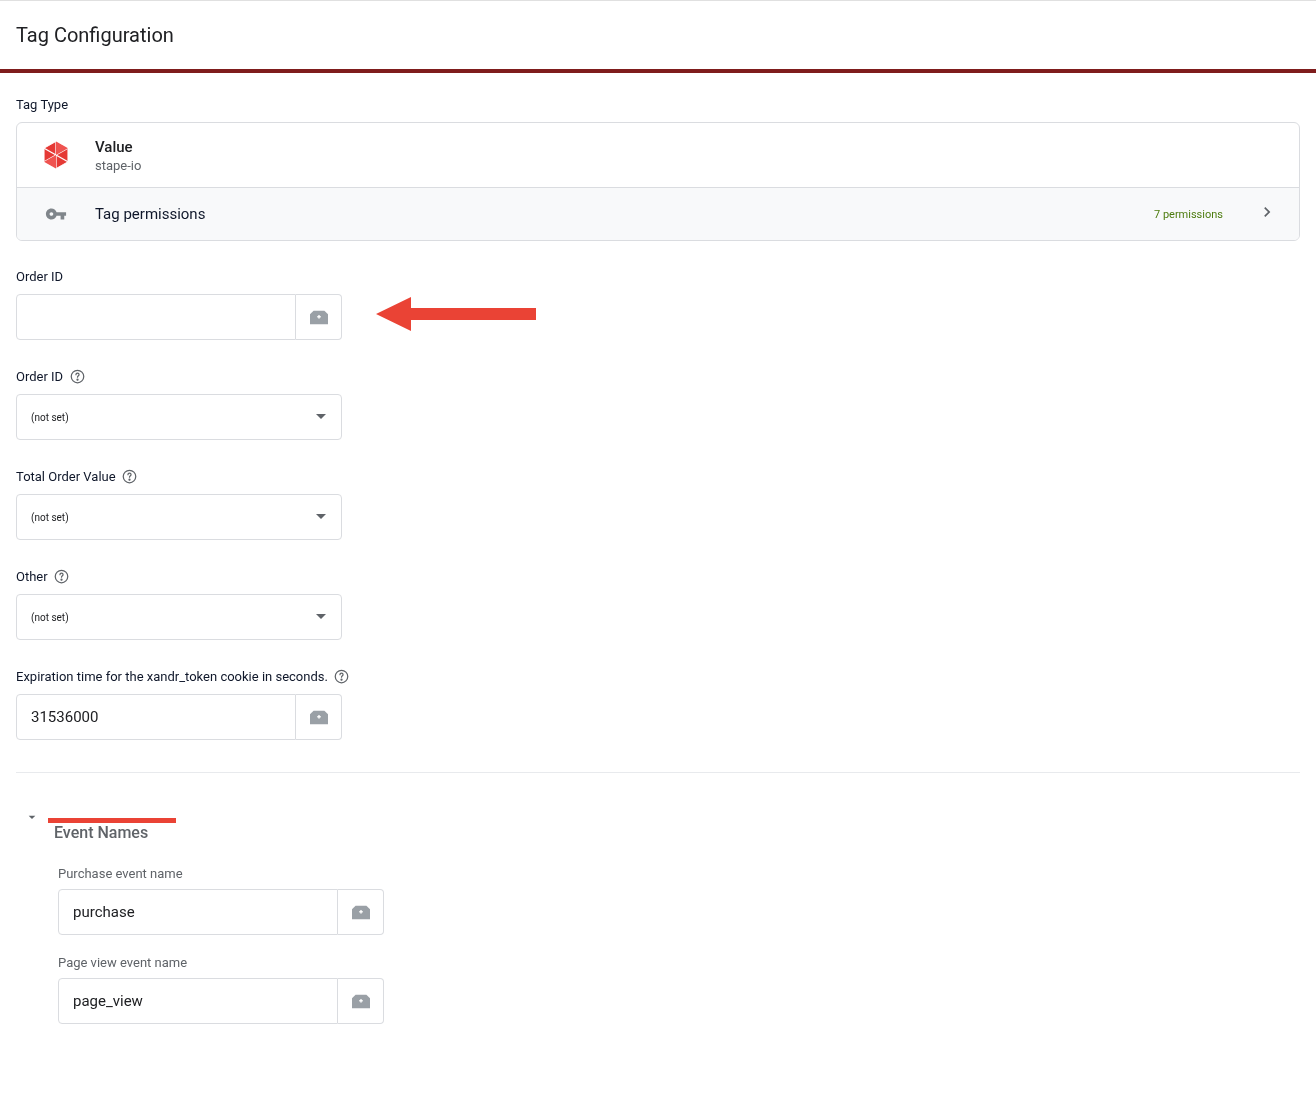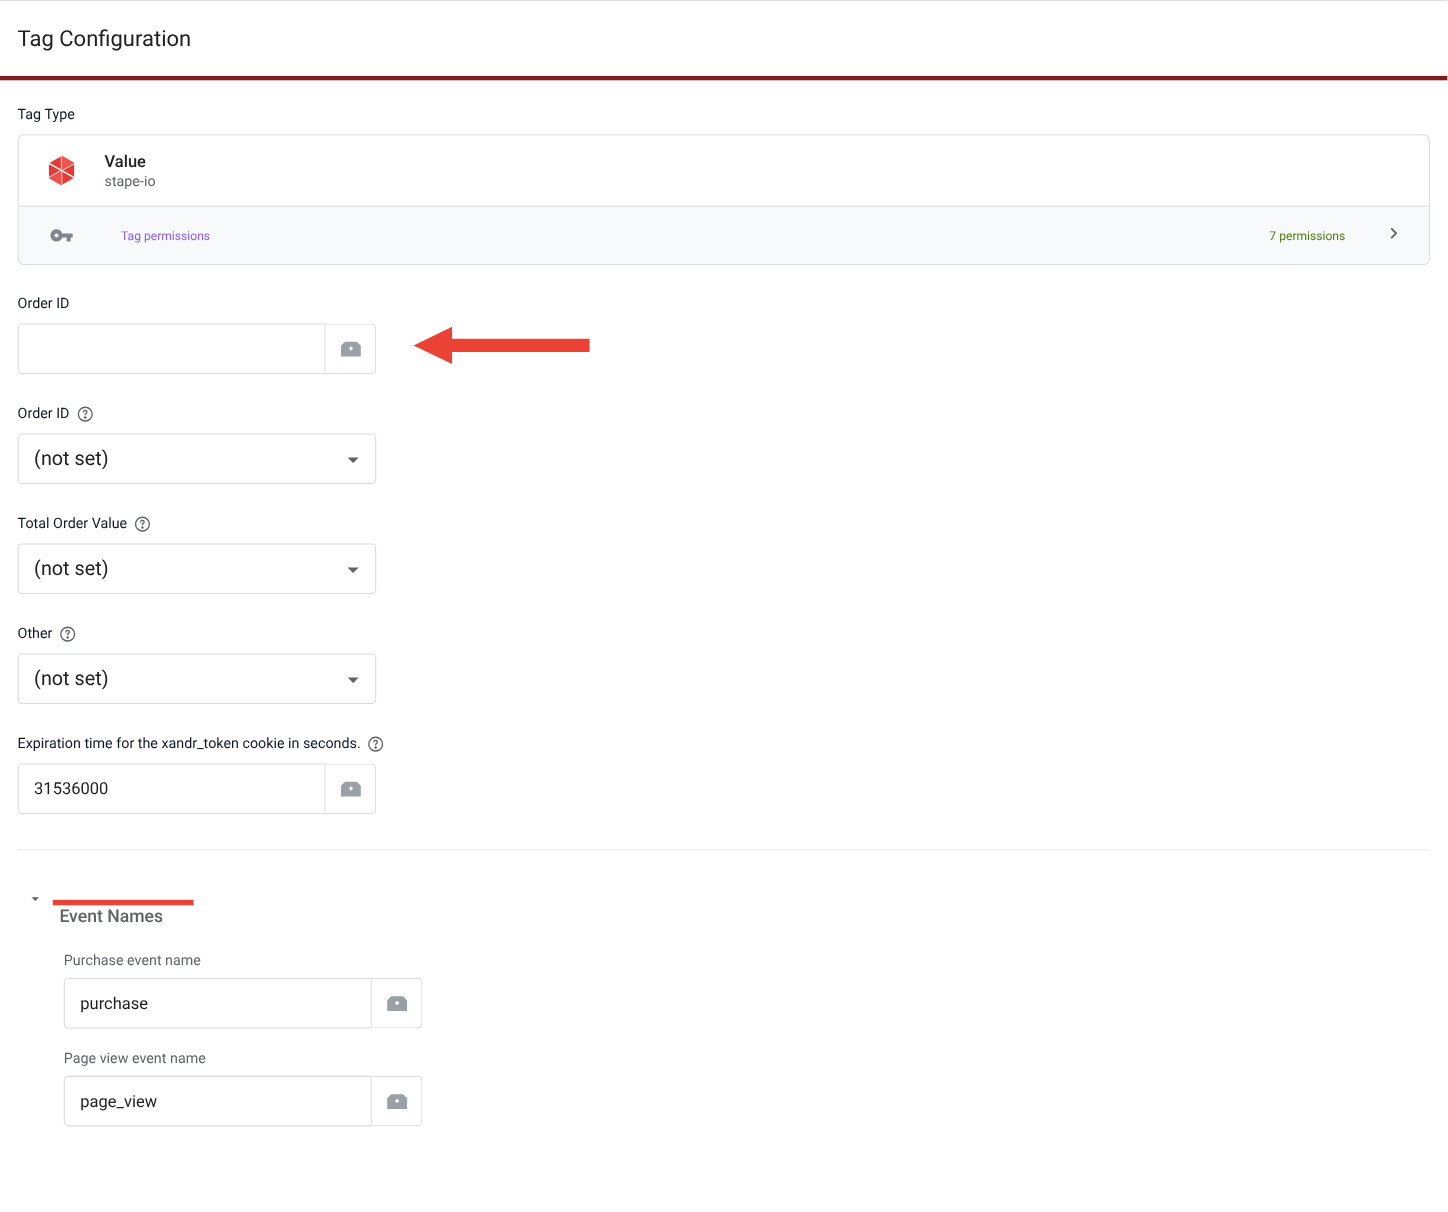--- a/index.html
+++ b/index.html
@@ -72,24 +72,23 @@
       gap: 22px;
     }
     .key-icon {
       width: 34px;
       color: #5f6368;
       display: flex;
       align-items: center;
       justify-content: center;
     }
     .perm-label {
-      font-size: 11px;
-      color: #8b5cf6;
+      font-size: 15px;
+      color: #0f172a;
       flex: 1;
-      margin-left: 15px;
     }
     .perm-count {
       font-size: 11px;
       color: #4d7c0f;
       margin-right: 12px;
     }
     .chevron {
       color: #5f6368;
     }
     .field-group {
@@ -128,21 +127,21 @@
     .select-box {
       width: 326px;
       height: 46px;
       border: 1px solid #dadce0;
       border-radius: 4px;
       display: flex;
       align-items: center;
       justify-content: space-between;
       padding: 0 14px;
       cursor: pointer;
-      font-size: 18px;
+      font-size: 10px;
       color: #202124;
       background: #fff;
     }
     .dropdown-arrow {
       color: #5f6368;
     }
     .help-icon {
       display: inline-flex;
       align-items: center;
       justify-content: center;

